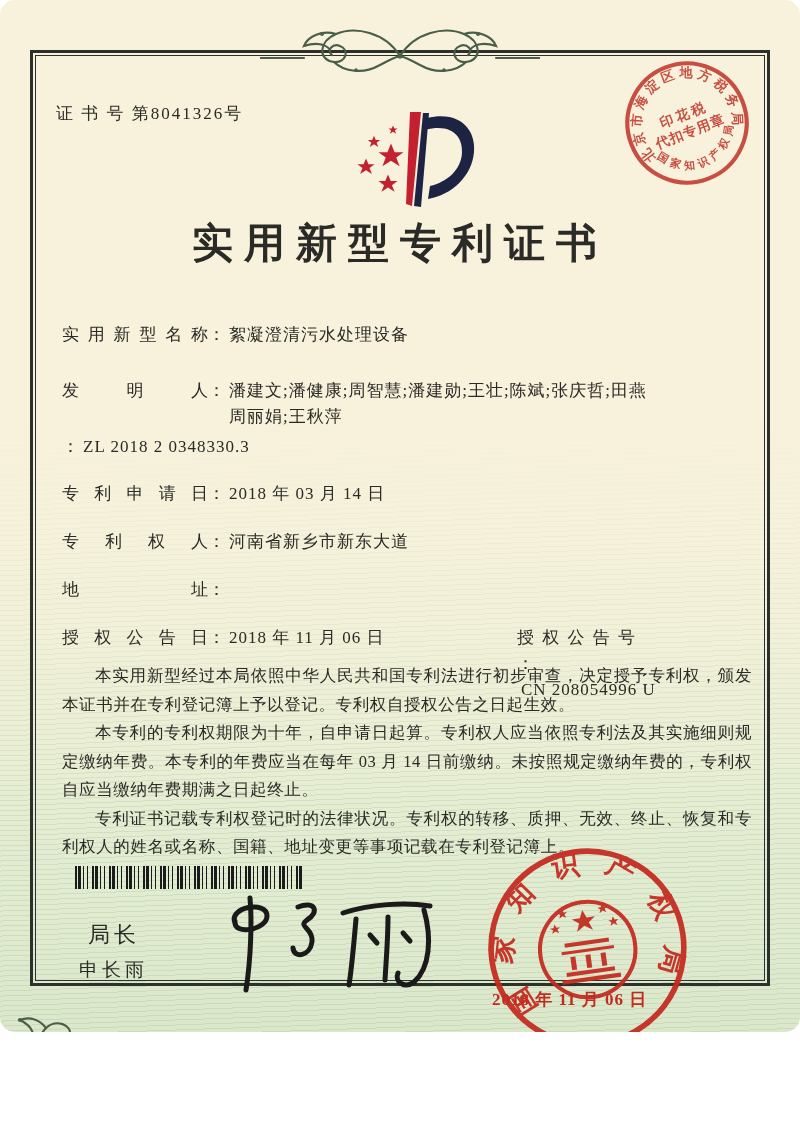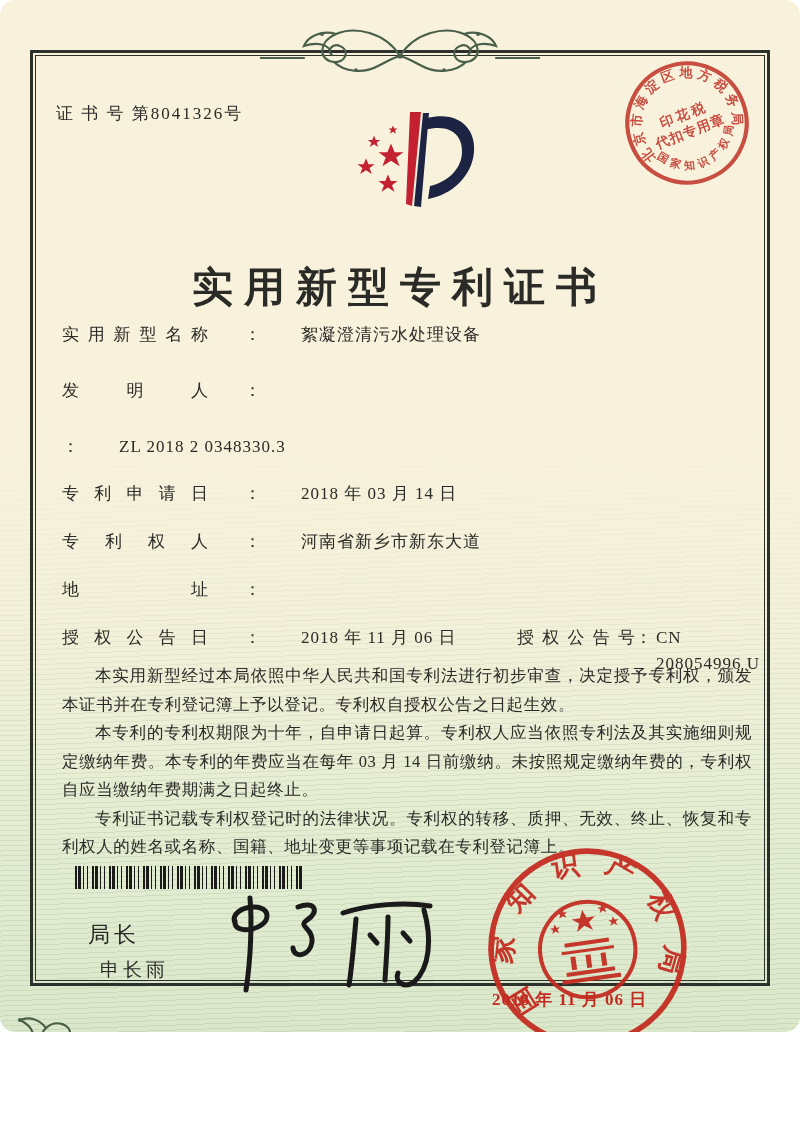--- a/index.html
+++ b/index.html
@@ -12,33 +12,33 @@
       linear-gradient(180deg,#f8f2dc 0%, #f3f0d9 45%, #e9eed5 70%, #e0ebd0 88%, #dbe7ca 100%);
     border-radius: 15px;
   }
   .frame-outer{position:absolute;left:30px;top:50px;right:30px;bottom:46px;border:3px solid #2c312c;z-index:1;}
   .frame-inner{position:absolute;left:2px;top:2px;right:2px;bottom:2px;border:1px solid #2c312c;}
   .ornament-top{position:absolute;top:22px;left:50%;transform:translateX(-50%);z-index:2;}
   .ornament-corner{position:absolute;left:6px;top:1014px;z-index:2;}
   .cert-no{position:absolute;left:56px;top:102px;font-size:17px;letter-spacing:2px;z-index:3;}
   .tax-stamp{position:absolute;left:618px;top:54px;width:138px;height:138px;transform:rotate(-21deg);opacity:.88;z-index:3;}
   .logo{position:absolute;left:322px;top:110px;z-index:3;}
-  .title{position:absolute;top:216px;left:0;width:100%;text-align:center;font-size:41px;font-weight:700;letter-spacing:11px;z-index:3;margin-top:44px;}
-  .field{position:absolute;left:62px;width:700px;display:flex;font-size:17px;line-height:26px;z-index:3;gap:36px;}
+  .title{position:absolute;top:216px;left:0;width:100%;text-align:center;font-size:41px;font-weight:700;letter-spacing:11px;z-index:3;}
+  .field{position:absolute;left:62px;width:700px;display:flex;font-size:17px;line-height:26px;z-index:3;}
   .flabel{display:inline-block;width:146px;text-align:justify;text-align-last:justify;flex:none;}
   .colon{flex:none;}
   .fvalue{letter-spacing:1px;margin-left:4px;}
-  .grant-right{position:absolute;left:455px;top:0;display:flex;}
+  .grant-right{position:absolute;left:455px;top:0;display:flex;flex-direction:column;}
   .grant-right .flabel{width:118px;}
   .paras{position:absolute;left:62px;top:662px;width:690px;font-size:16.5px;line-height:28.5px;text-align:justify;z-index:3;}
   .paras p{margin:0;text-indent:2em;letter-spacing:0.6px;}
   .barcode{position:absolute;left:75px;top:866px;width:228px;height:23px;z-index:3;
     background:repeating-linear-gradient(90deg,#1b1b1b 0 2px,transparent 2px 3px,#1b1b1b 3px 6px,transparent 6px 8px,#1b1b1b 8px 9px,transparent 9px 12px,#1b1b1b 12px 13px,transparent 13px 17px);}
   .signer-title{position:absolute;left:88px;top:920px;font-size:22px;letter-spacing:4px;z-index:3;}
-  .signer-name{position:absolute;left:100px;top:957px;font-size:19px;letter-spacing:4px;z-index:3;}
+  .signer-name{position:absolute;left:79px;top:957px;font-size:19px;letter-spacing:4px;z-index:3;}
   .signature{position:absolute;left:205px;top:890px;z-index:3;}
   .seal{position:absolute;left:484px;top:844px;width:208px;height:208px;opacity:.93;transform:rotate(-8deg);z-index:3;}
   .seal-date{position:absolute;left:492px;top:988px;font-size:17px;font-weight:700;color:#c22b20;letter-spacing:1px;z-index:4;white-space:nowrap;}
   .footer{position:absolute;left:0;top:1046px;width:100%;text-align:center;font-size:15px;letter-spacing:2px;z-index:3;padding-left:45px;}
   .seal-text{font-family:"Liberation Serif",serif;font-weight:700;}
 </style>
 </head>
 <body>
 
 <div class="page">
@@ -120,20 +120,24 @@
 
   <div class="field" style="top:322px">
     <span class="flabel">实用新型名称</span>
       <span class="colon">：</span>
     <span class="fvalue">絮凝澄清污水处理设备</span>
   </div>
 
   <div class="field" style="top:378px">
     <span class="flabel">发明人</span>
       <span class="colon">：</span>
+    <span class="fvalue">
+      <span style="display:block">潘建文;潘健康;周智慧;潘建勋;王壮;陈斌;张庆哲;田燕</span>
+      <span style="display:block">周丽娟;王秋萍</span>
+    </span>
   </div>
 
   <div class="field" style="top:434px">
       <span class="colon">：</span>
     <span class="fvalue">ZL 2018 2 0348330.3</span>
   </div>
 
   <div class="field" style="top:481px">
     <span class="flabel">专利申请日</span>
       <span class="colon">：</span>

